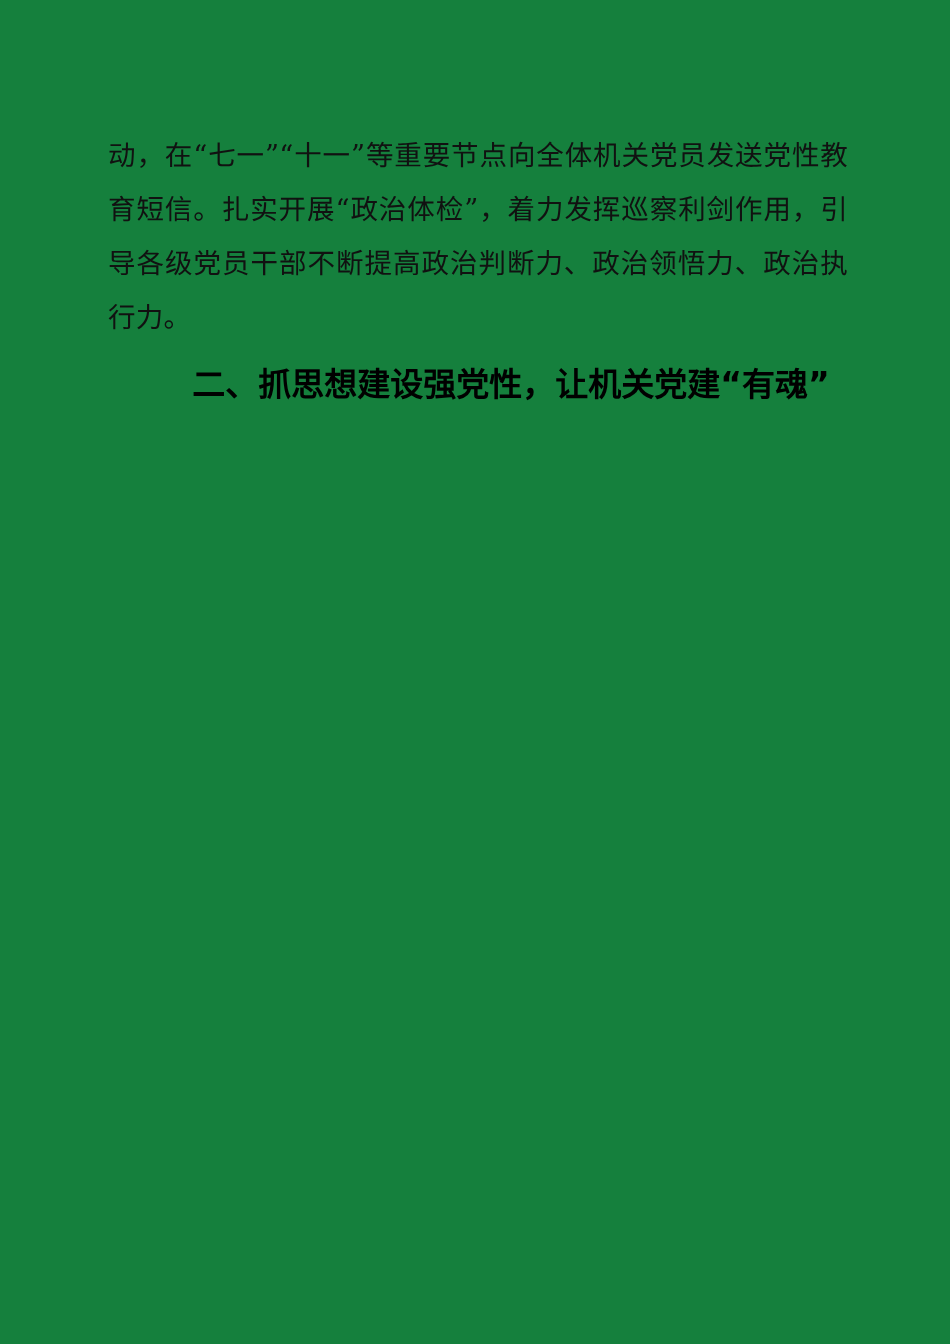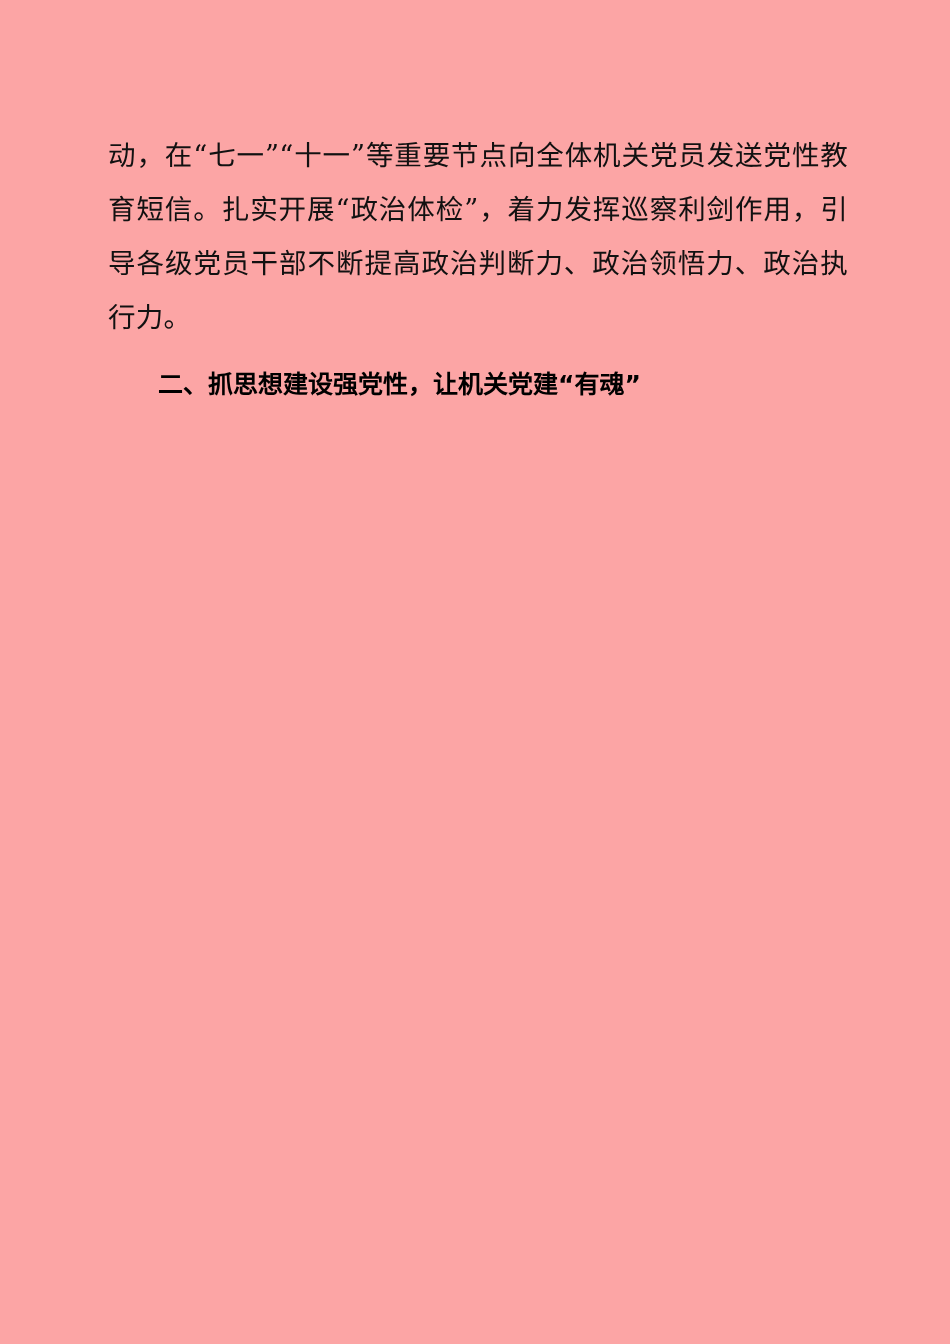--- a/index.html
+++ b/index.html
@@ -11,21 +11,21 @@
     width: 950px;
     height: 1344px;
     font-family: "DejaVu Serif", "Liberation Serif", serif;
     color: #000000;
     overflow: hidden;
   }
   #page {
     position: relative;
     width: 950px;
     height: 1344px;
-    background: #fca5a5;
+    background: #15803d;
     box-sizing: border-box;
     padding: 128px 108px 40px 108px;
   }
   .doc-body {
     width: 740px;
   }
   p.para {
     margin: 0 0 4px 0;
     font-size: 27.5px;
     line-height: 54px;
@@ -34,26 +34,27 @@
     letter-spacing: 0.2px;
     font-family: "DejaVu Serif", "Liberation Serif", serif;
     font-weight: 400;
     color: #111111;
   }
   p.indent {
     text-indent: 2em;
   }
   p.heading {
     margin: 14px 0 0 0;
-    font-size: 25px;
+    font-size: 33px;
     line-height: 54px;
     text-indent: 2em;
     font-weight: bold;
     font-family: "DejaVu Sans", "Liberation Sans", sans-serif;
     color: #000000;
+    text-align: center;
   }
 </style>
 </head>
 <body>
 
 <div id="page">
   <div class="doc-body">
     <p class="para">动，在“七一”“十一”等重要节点向全体机关党员发送党性教育短信。扎实开展“政治体检”，着力发挥巡察利剑作用，引导各级党员干部不断提高政治判断力、政治领悟力、政治执行力。</p>
     <p class="heading">二、抓思想建设强党性，让机关党建“有魂”</p>
   </div>

